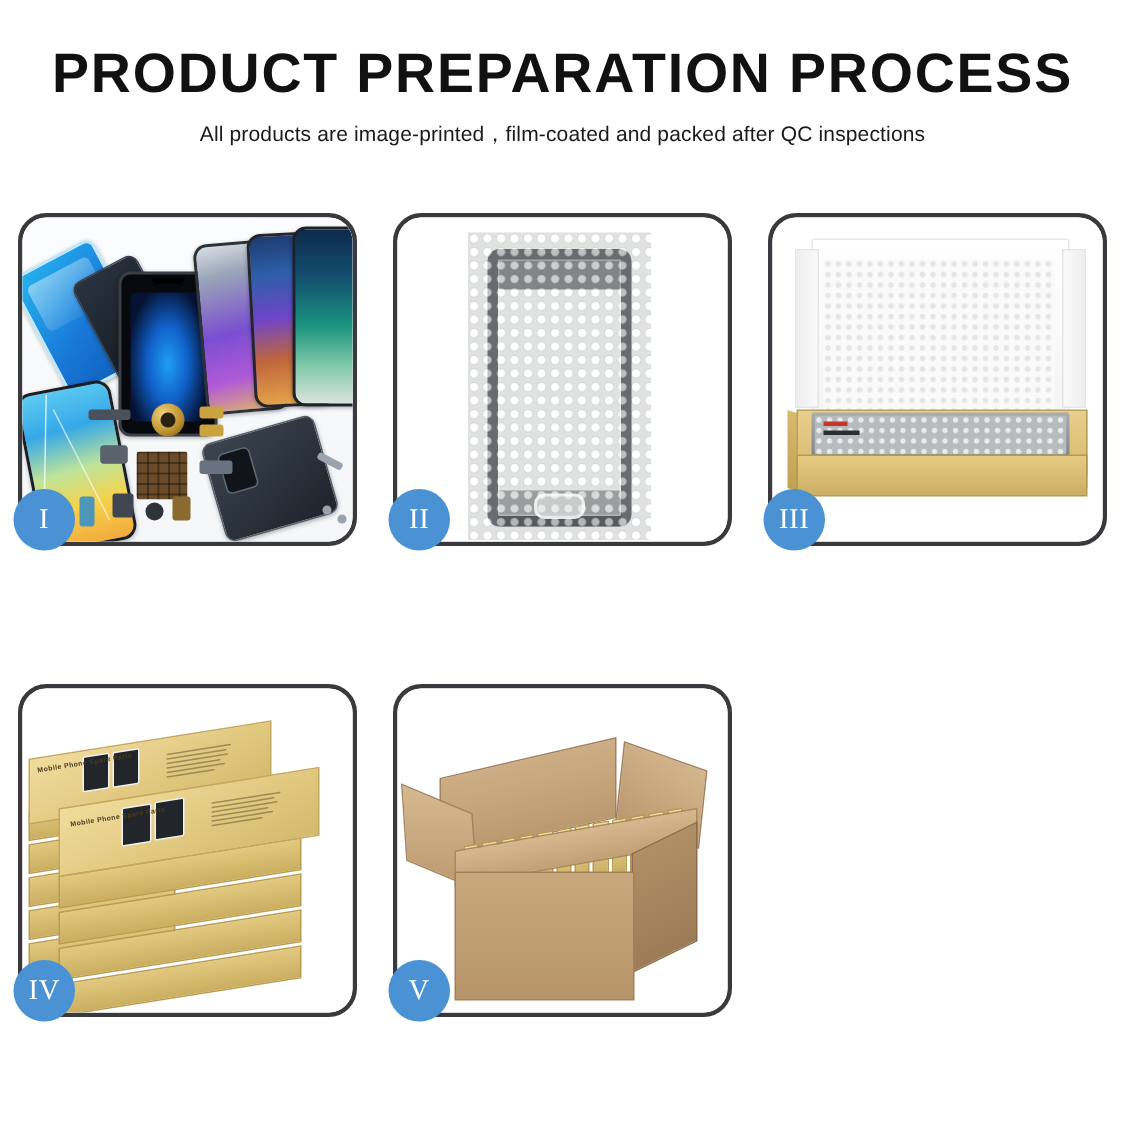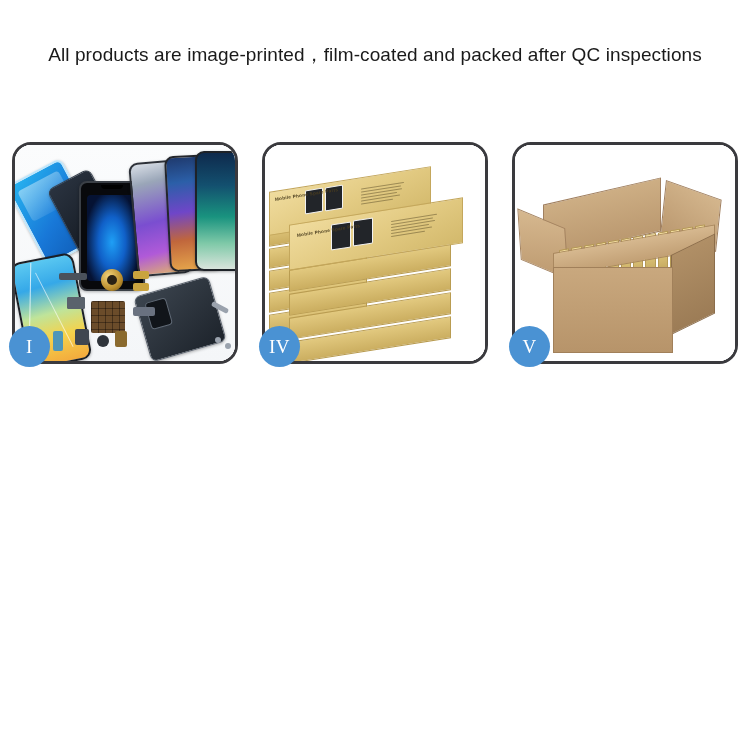--- a/index.html
+++ b/index.html
@@ -16,21 +16,21 @@
   .title{
     font-size:37px;
     font-weight:700;
     letter-spacing:1.2px;
     color:#111111;
     line-height:1.05;
     white-space:nowrap;
   }
   .subtitle{
     margin-top:12px;
-    font-size:19px;
+    font-size:14px;
     font-weight:400;
     color:#1a1a1a;
     letter-spacing:.1px;
     white-space:nowrap;
   }
 
   
   .grid{
     position:absolute;
     left:12px;top:142px;
@@ -347,20 +347,21 @@
     background:linear-gradient(180deg,rgba(248,246,240,.85),rgba(226,222,212,.6));
     transform:skewY(-16deg) rotate(-3deg);
   }
 </style>
 </head>
 <body>
 
 <div class="page">
 
   <div class="header">
+    <div class="title">PRODUCT PREPARATION PROCESS</div>
     <div class="subtitle">All products are image-printed，film-coated and packed after QC inspections</div>
   </div>
 
   <div class="grid">
 
     <div class="panel">
       <div class="panel-media">
         <div class="p1-bg"></div>
         <div class="scr s-blue"></div>
         <div class="scr s-dark"></div>
@@ -384,21 +385,51 @@
         <div class="part" style="left:82px;top:190px;width:12px;height:12px;border-radius:50%;background:#2f343b;"></div>
         <div class="part" style="left:100px;top:186px;width:12px;height:16px;background:#8a6a2e;"></div>
         <div class="part" style="left:38px;top:186px;width:10px;height:20px;background:#4e96b8;"></div>
         <div class="part" style="left:196px;top:160px;width:18px;height:5px;background:#9aa2ad;transform:rotate(28deg);"></div>
         <div class="part" style="left:200px;top:192px;width:6px;height:6px;border-radius:50%;background:#9aa2ad;"></div>
         <div class="part" style="left:210px;top:198px;width:6px;height:6px;border-radius:50%;background:#9aa2ad;"></div>
       </div>
       <div class="badge">I</div>
     </div>
 
-
+    <div class="panel">
+      <div class="panel-media">
+        <div class="p2-bg"></div>
+        <div class="bubble-sheet">
+          <div class="topbar"></div>
+          <div class="botband"></div>
+          <div class="frame"></div>
+          <div class="home"></div>
+          <div class="bubble-over"></div>
+        </div>
+      </div>
+      <div class="badge">II</div>
+    </div>
+
+    <div class="panel">
+      <div class="panel-media">
+        <div class="p3-bg"></div>
+        <div class="lid-white"></div>
+        <div class="foam"></div>
+        <div class="box3-sideL"></div>
+        <div class="box3-sideR"></div>
+        <div class="box3-body"></div>
+        <div class="box3-inner">
+          <div class="wrapped"></div>
+          <div class="lbl"></div>
+          <div class="lbl2"></div>
+        </div>
+        <div class="box3-front"></div>
+      </div>
+      <div class="badge">III</div>
+    </div>
 
     <div class="panel">
       <div class="panel-media">
         <div class="p4-bg"></div>
 
         <div class="sb-side" style="left:4px;top:74px;width:96px;height:18px;"></div>
         <div class="sb-side" style="left:4px;top:96px;width:96px;height:18px;"></div>
         <div class="sb-side" style="left:4px;top:118px;width:96px;height:18px;"></div>
         <div class="sb-side" style="left:4px;top:140px;width:96px;height:18px;"></div>
         <div class="sb-side" style="left:4px;top:162px;width:96px;height:18px;"></div>

